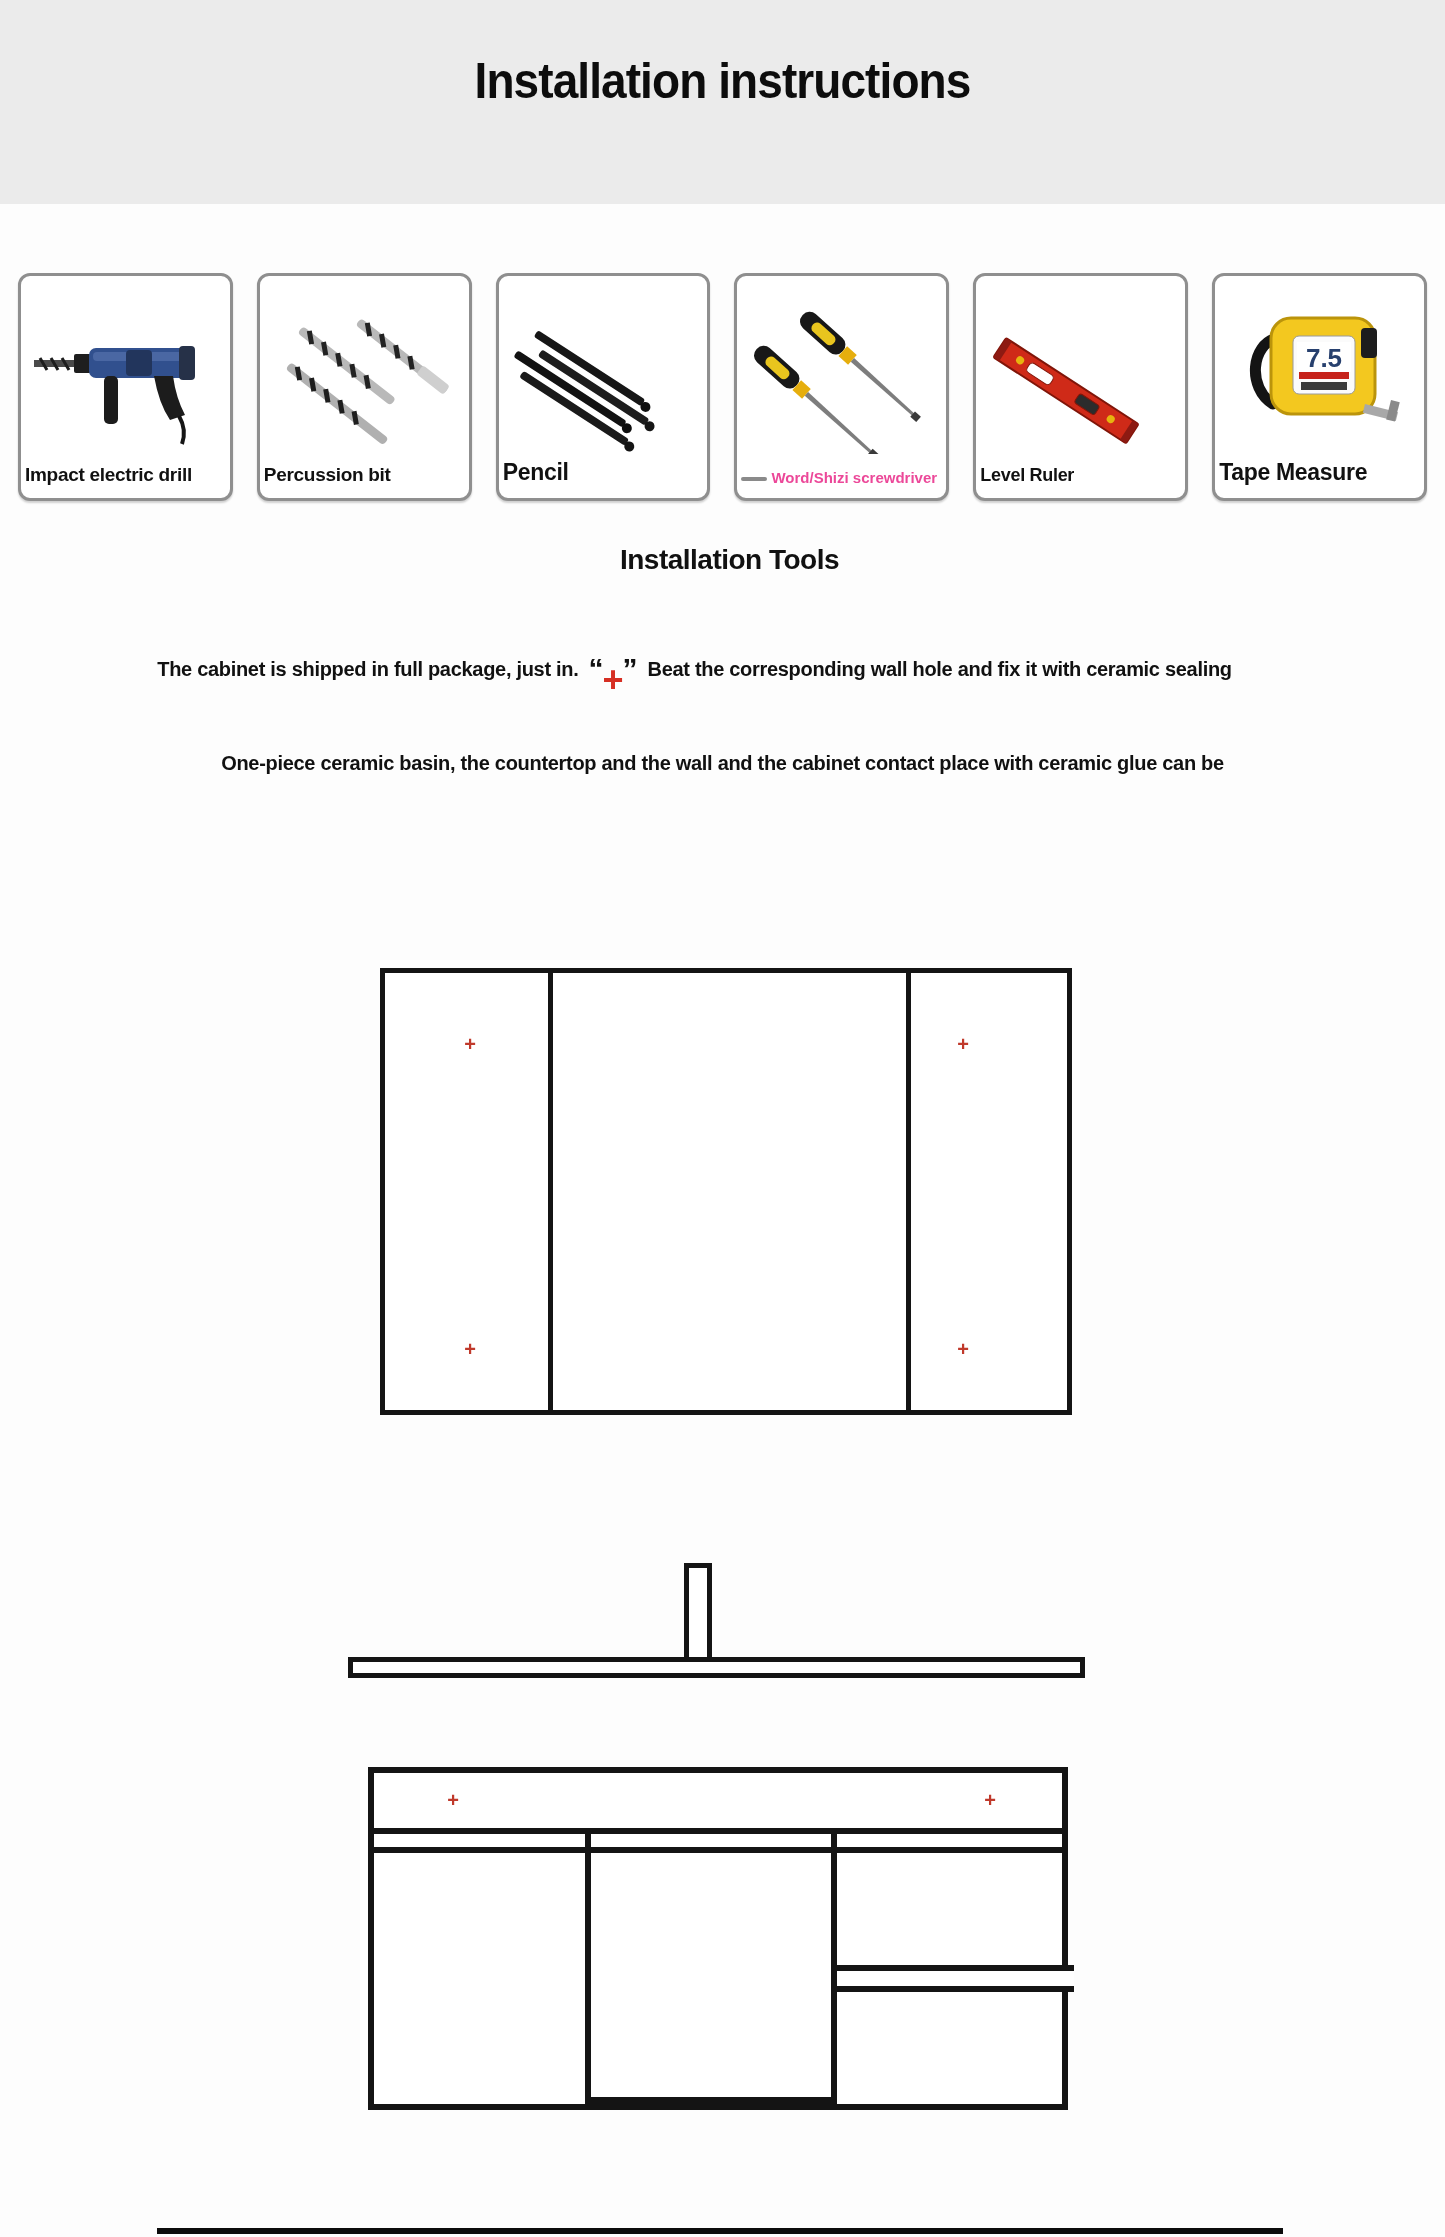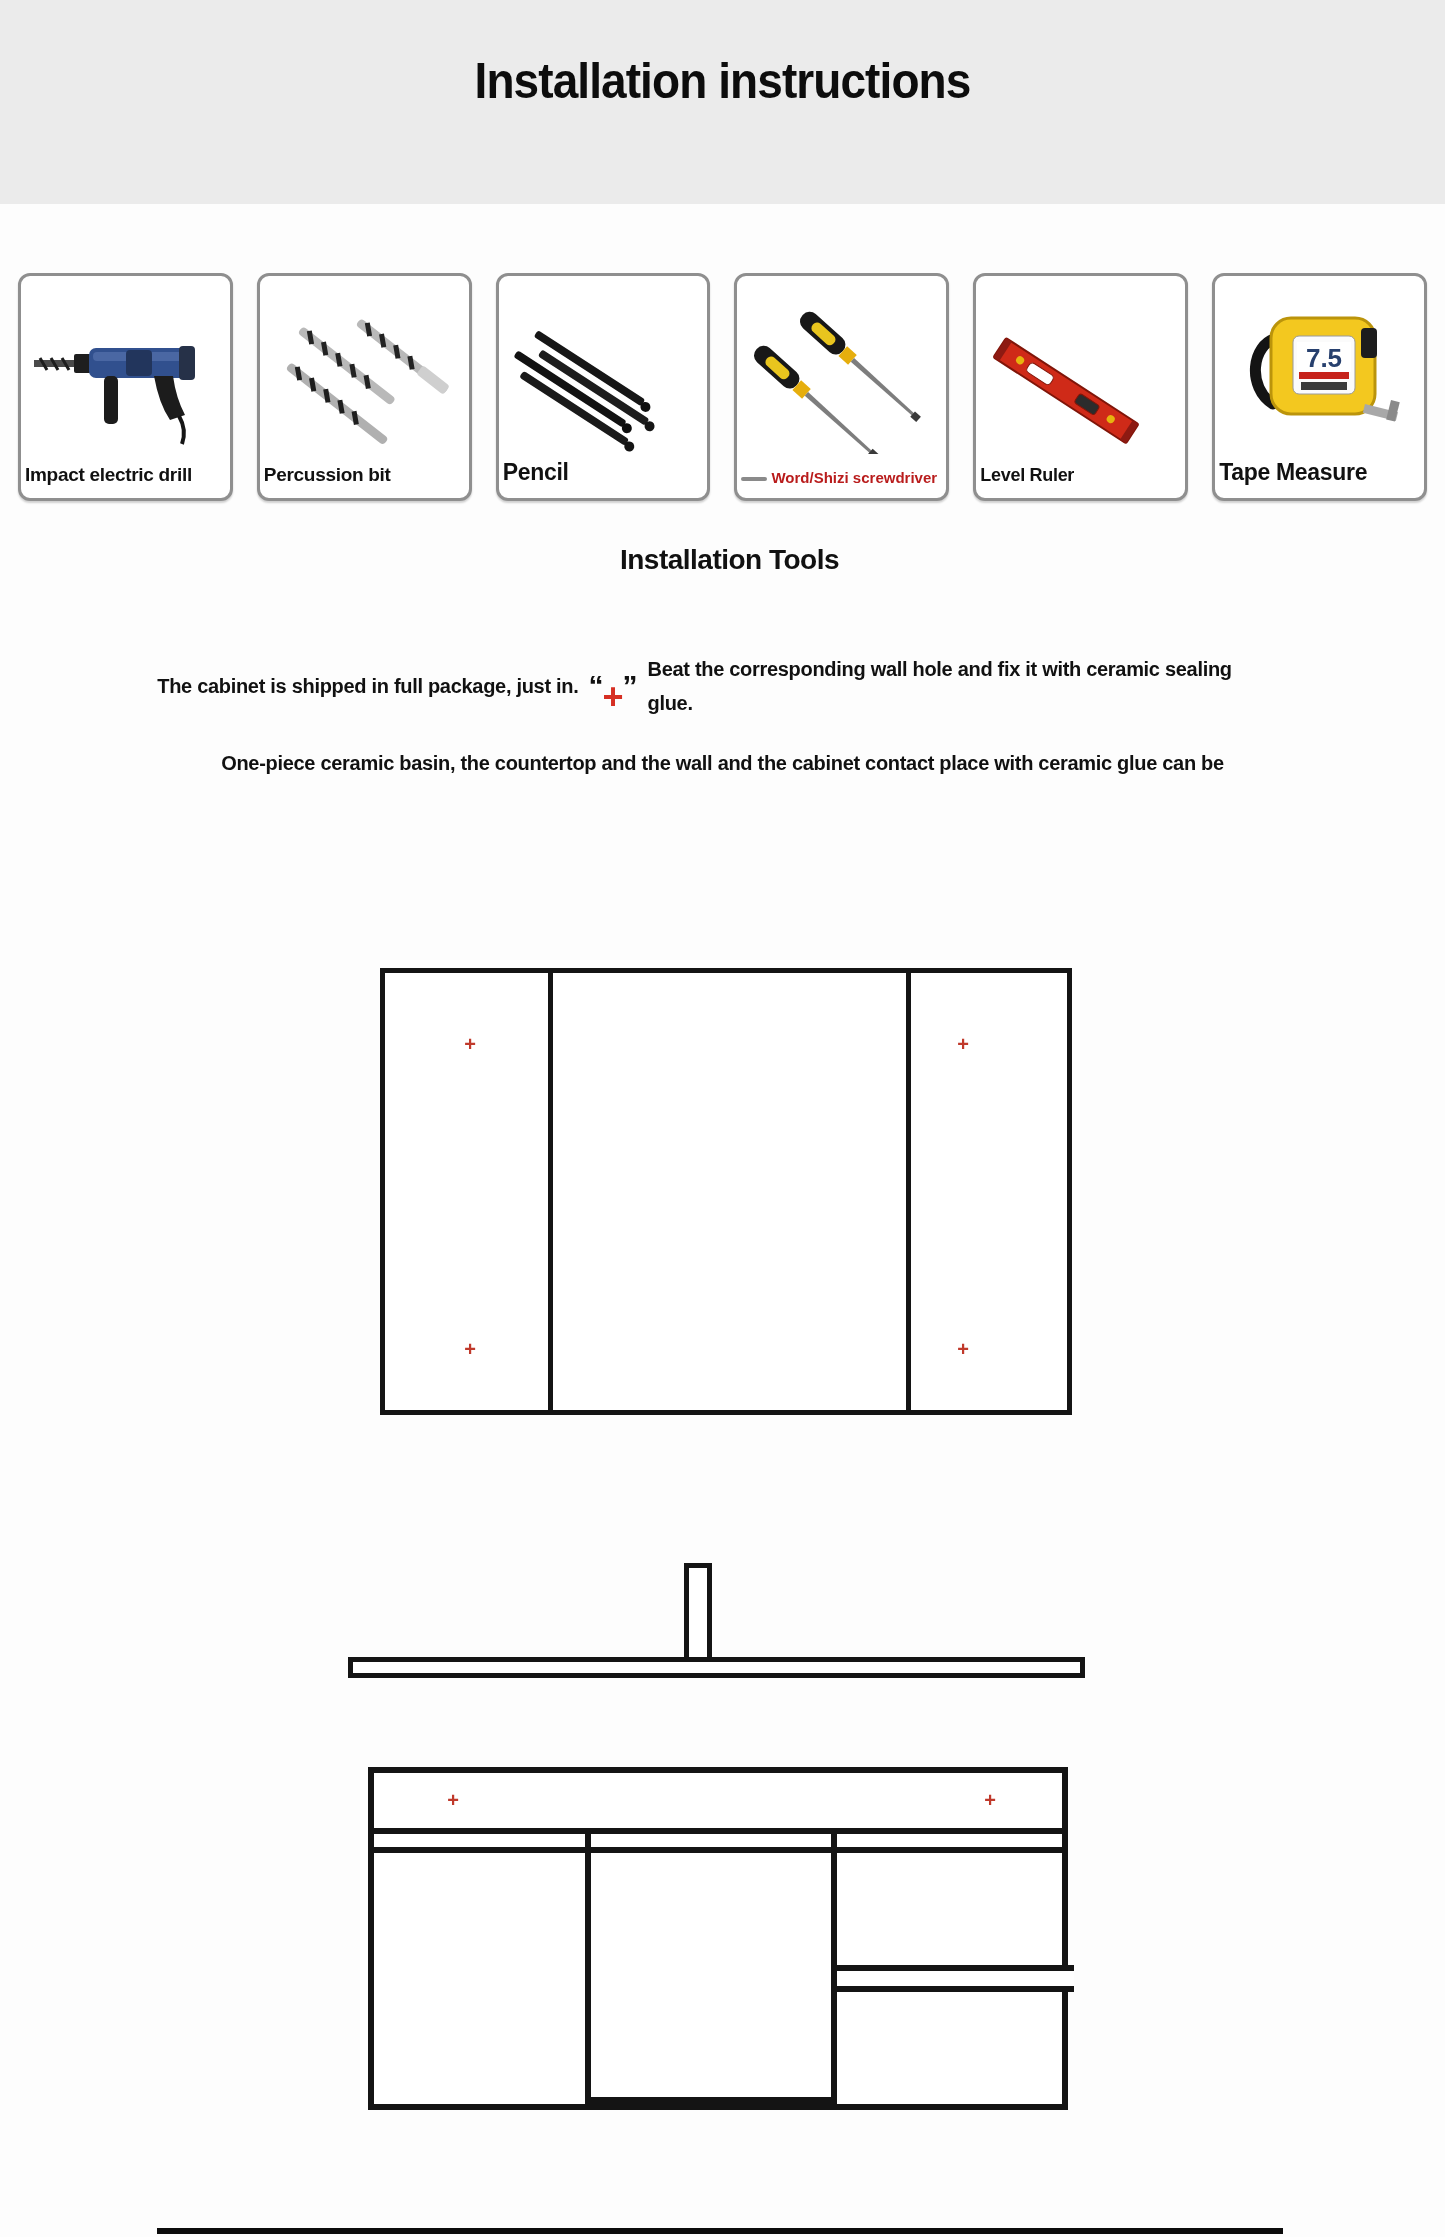--- a/index.html
+++ b/index.html
@@ -11,21 +11,21 @@
           letter-spacing:-1px;transform:scaleX(.92);color:#0d0d0d;}
   
   .tools{position:absolute;left:18px;right:18px;top:273px;display:flex;gap:24px;}
   .card{flex:1 1 0;height:222px;background:#fff;border:3px solid #8f8f8f;border-radius:12px;
         position:relative;box-shadow:0 2px 2px rgba(0,0,0,.18);}
   .card .art{position:absolute;left:0;right:0;top:6px;bottom:44px;display:flex;
              align-items:flex-end;justify-content:center;}
   .card .lbl{position:absolute;left:4px;right:4px;bottom:12px;text-align:left;
              font-size:19px;font-weight:700;letter-spacing:-.3px;white-space:nowrap;}
   .card .lbl.lg{font-size:23px;}
-  .card .lbl.muted{font-size:15px;color:#b91c1c;letter-spacing:0;}
+  .card .lbl.muted{font-size:15px;color:#ec4899;letter-spacing:0;}
   .dash{display:inline-block;width:26px;height:4px;background:#8a8a8a;vertical-align:middle;
         margin-right:4px;border-radius:2px;}
   
   .tools-h{position:absolute;left:0;right:30px;top:544px;text-align:center;
            font-size:28px;font-weight:700;letter-spacing:-.5px;margin-left:44px;}
   
   .note1{position:absolute;left:0;right:0;top:652px;display:flex;justify-content:center;
          align-items:center;gap:10px;transform:translateX(-28px);}
   .note-left{font-size:20px;font-weight:700;letter-spacing:-.3px;}
   .qp{display:inline-flex;align-items:flex-start;line-height:1;}
@@ -183,21 +183,20 @@
 
   <div class="note1">
     <span class="note-left">The cabinet is shipped in full package, just in.</span>
     <span class="qp">
       <span class="q">“</span>
       <span class="bigplus">+</span>
       <span class="q">”</span>
     </span>
     <span class="note-right">
       <div>Beat the corresponding wall hole and fix it with ceramic sealing</div>
-      <div>glue.</div>
     </span>
   </div>
 
   <div class="note2">One-piece ceramic basin, the countertop and the wall and the cabinet contact place with ceramic glue can be</div>
 
   <div class="d1">
     <div class="v" style="left:163px"></div>
     <div class="v" style="left:521px"></div>
     <span class="plus" style="left:85px;top:71px">+</span>
     <span class="plus" style="left:578px;top:71px">+</span>

